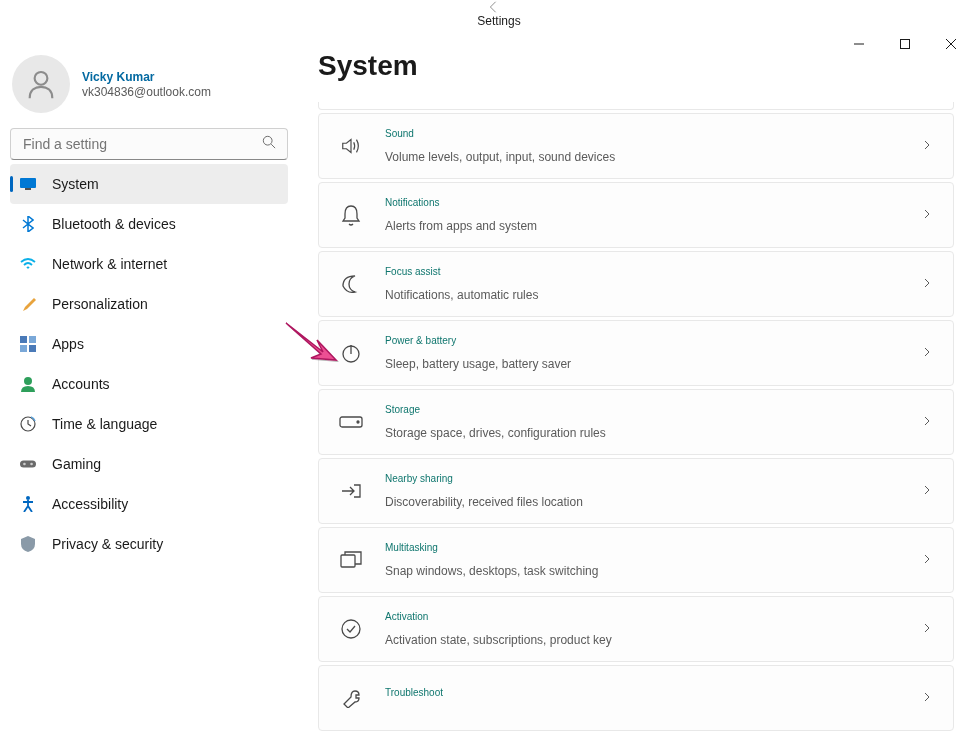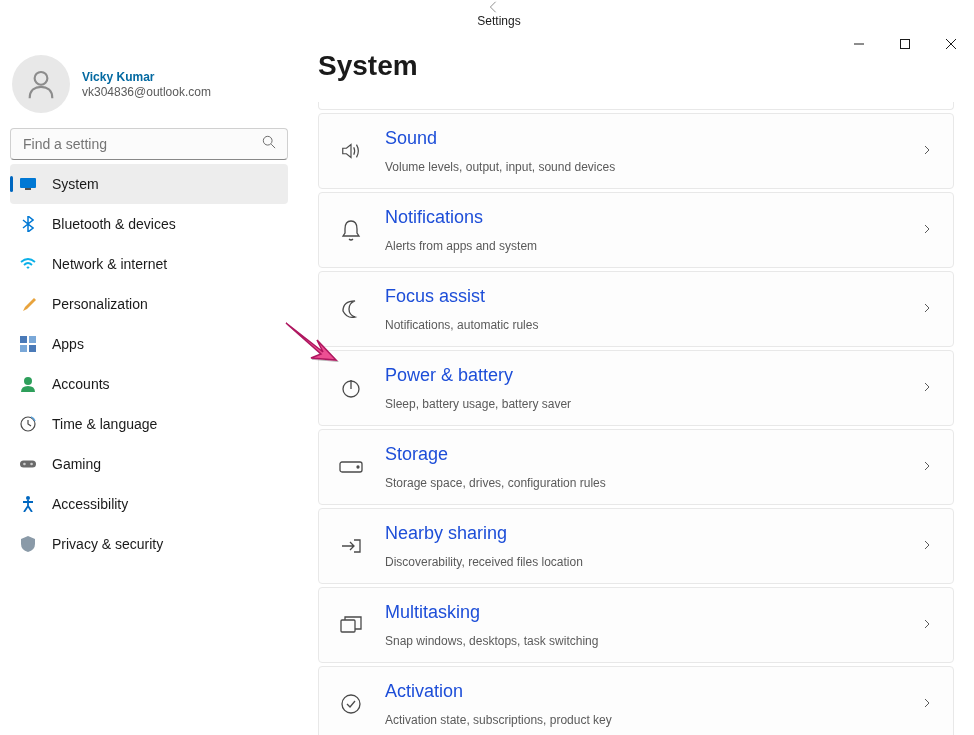--- a/index.html
+++ b/index.html
@@ -31,21 +31,21 @@
     .nav-icon { width: 16px; height: 16px; display: flex; align-items: center; justify-content: center; }
     .nav-label { font-size: 14px; color: #1a1a1a; }
     
     .content { flex: 1; padding: 10px 20px 0 20px; overflow-y: auto; }
     .page-title { font-size: 28px; font-weight: 600; color: #1a1a1a; margin-bottom: 20px; }
     
     .card-top-slice { height: 8px; border: 1px solid #e8e8e8; border-top: none; border-radius: 0 0 4px 4px; margin-bottom: 3px; }
     .card { border: 1px solid #e8e8e8; border-radius: 4px; margin-bottom: 3px; padding: 14px 20px; display: flex; align-items: center; gap: 22px; cursor: pointer; background: #fdfdfd; min-height: 66px; }
     .card-icon { width: 24px; height: 24px; display: flex; align-items: center; justify-content: center; color: #4a4a4a; flex-shrink: 0; }
     .card-text { flex: 1; }
-    .card-title { font-size: 18px; color: #1d4ed8; }
+    .card-title { font-size: 10px; color: #0f766e; }
     .card-desc { font-size: 12px; color: #5a5a5a; margin-top: 11px; }
     .card-arrow { color: #5a5a5a; }
     
     .annotation-arrow { position: absolute; left: 281px; top: 318px; pointer-events: none; z-index: 100; }
   </style>
 </head>
 <body>
 
 <div class="titlebar">
   <div class="back-btn">

